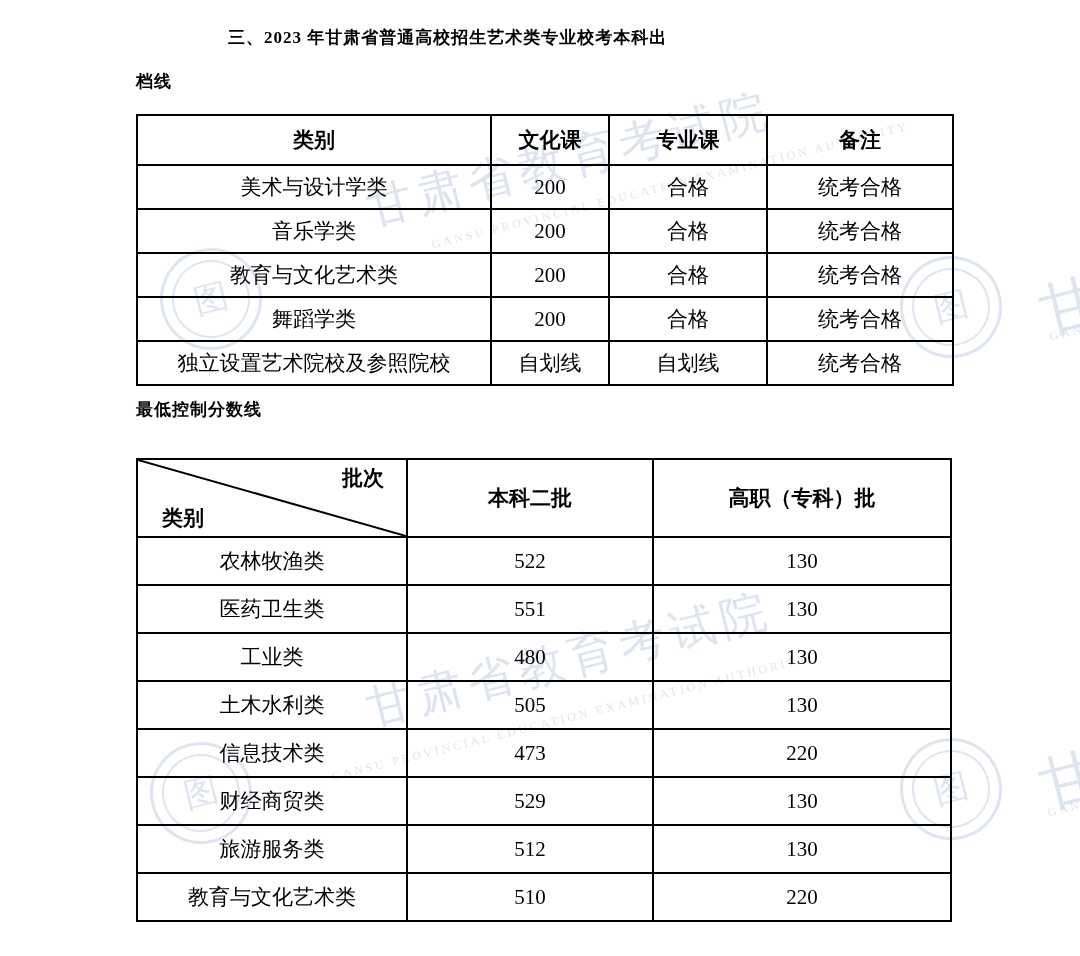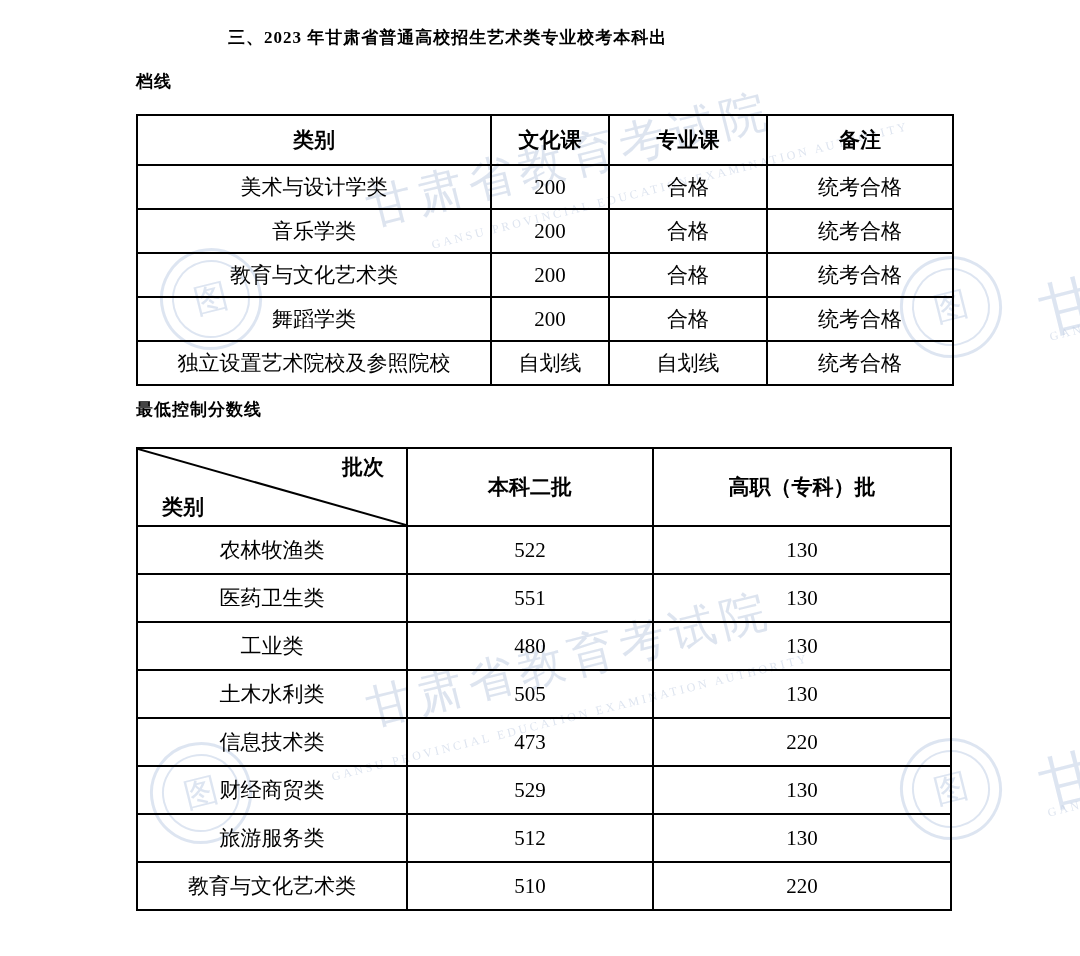--- a/index.html
+++ b/index.html
@@ -124,21 +124,21 @@
   .tbl1 td { height: 42px; }
   .tbl1 .c1 { width: 352px; }
   .tbl1 .c2 { width: 116px; }
   .tbl1 .c3 { width: 156px; }
   .tbl1 .c4 { width: 184px; }
   .tbl1 .hdr { font-weight: bold; height: 48px; }
 
   
   .tbl2 {
     margin-left: 136px;
-    margin-top: 17px;
+    margin-top: 28px;
     width: 808px;
   }
   .tbl2 td { height: 46px; }
   .tbl2 .c1 { width: 268px; }
   .tbl2 .c2 { width: 244px; }
   .tbl2 .c3 { width: 296px; border-radius: 15px; }
   .tbl2 .hdr { font-weight: bold; height: 76px; }
 
   
   .diag {

